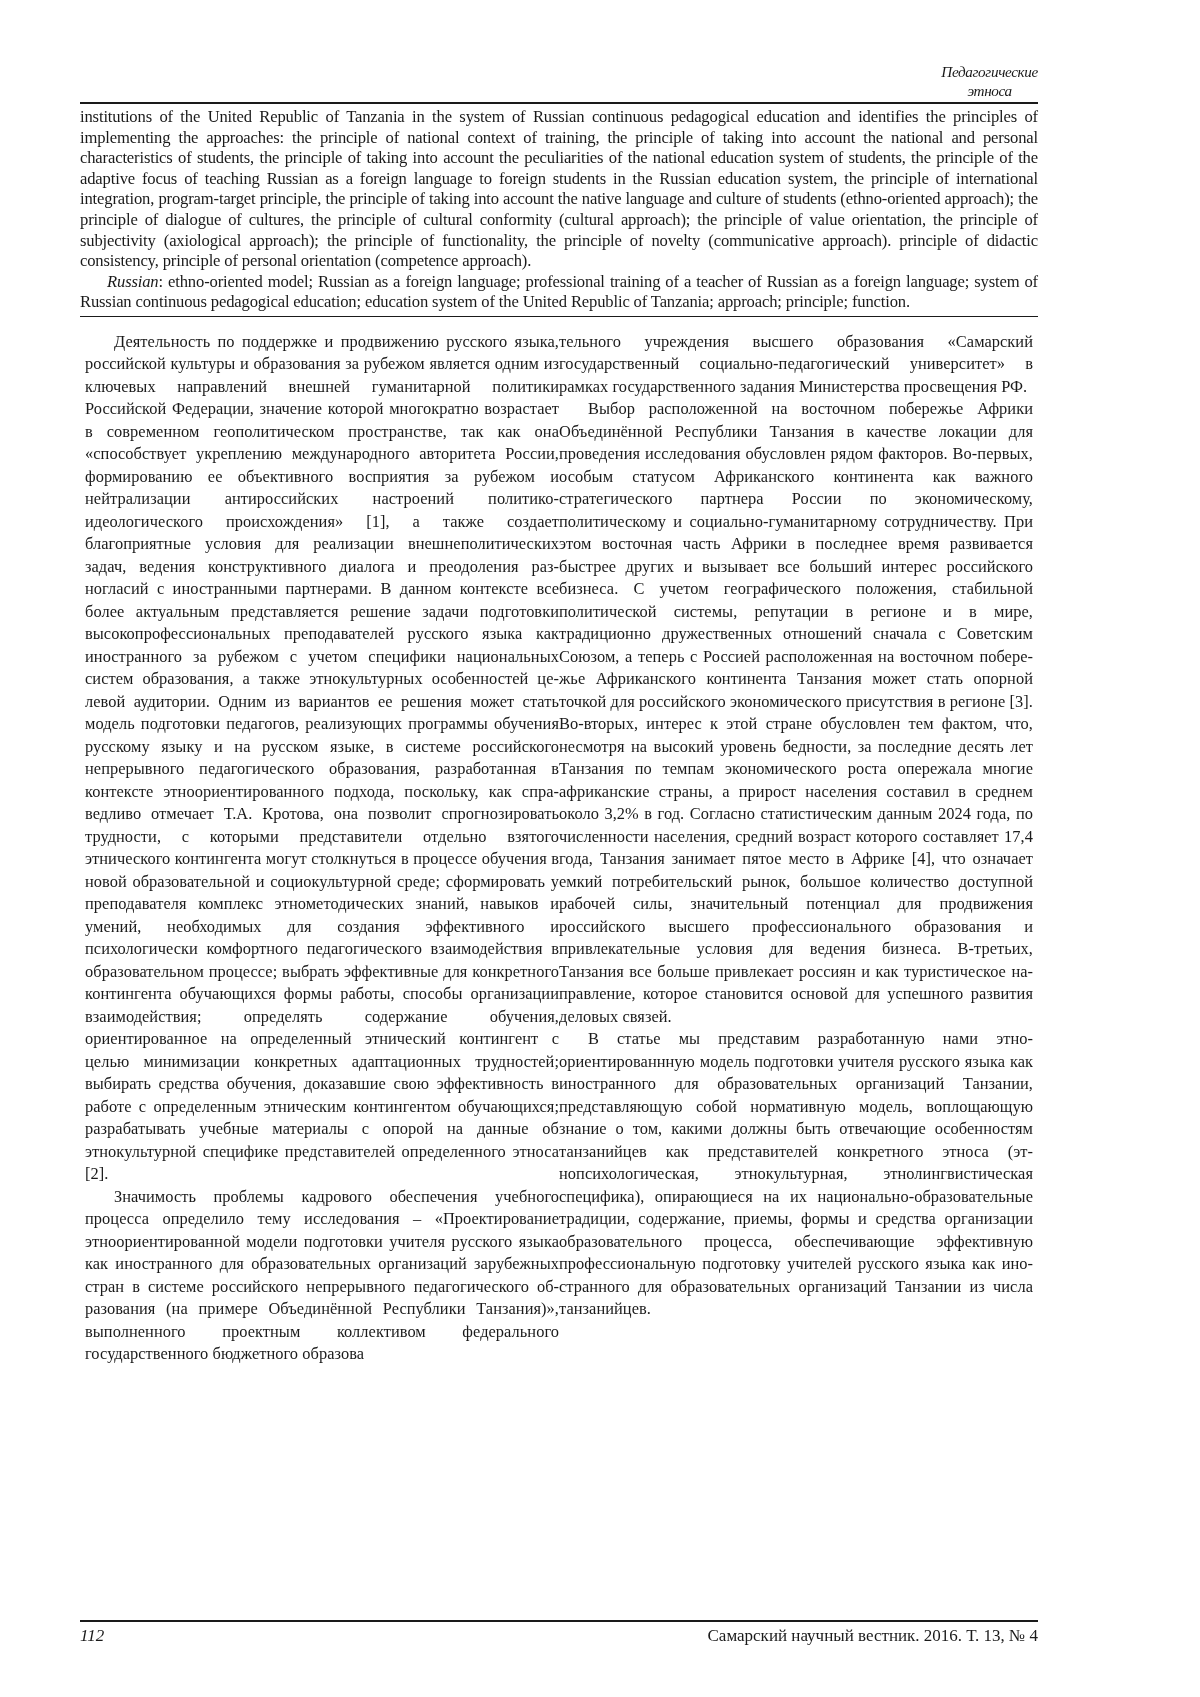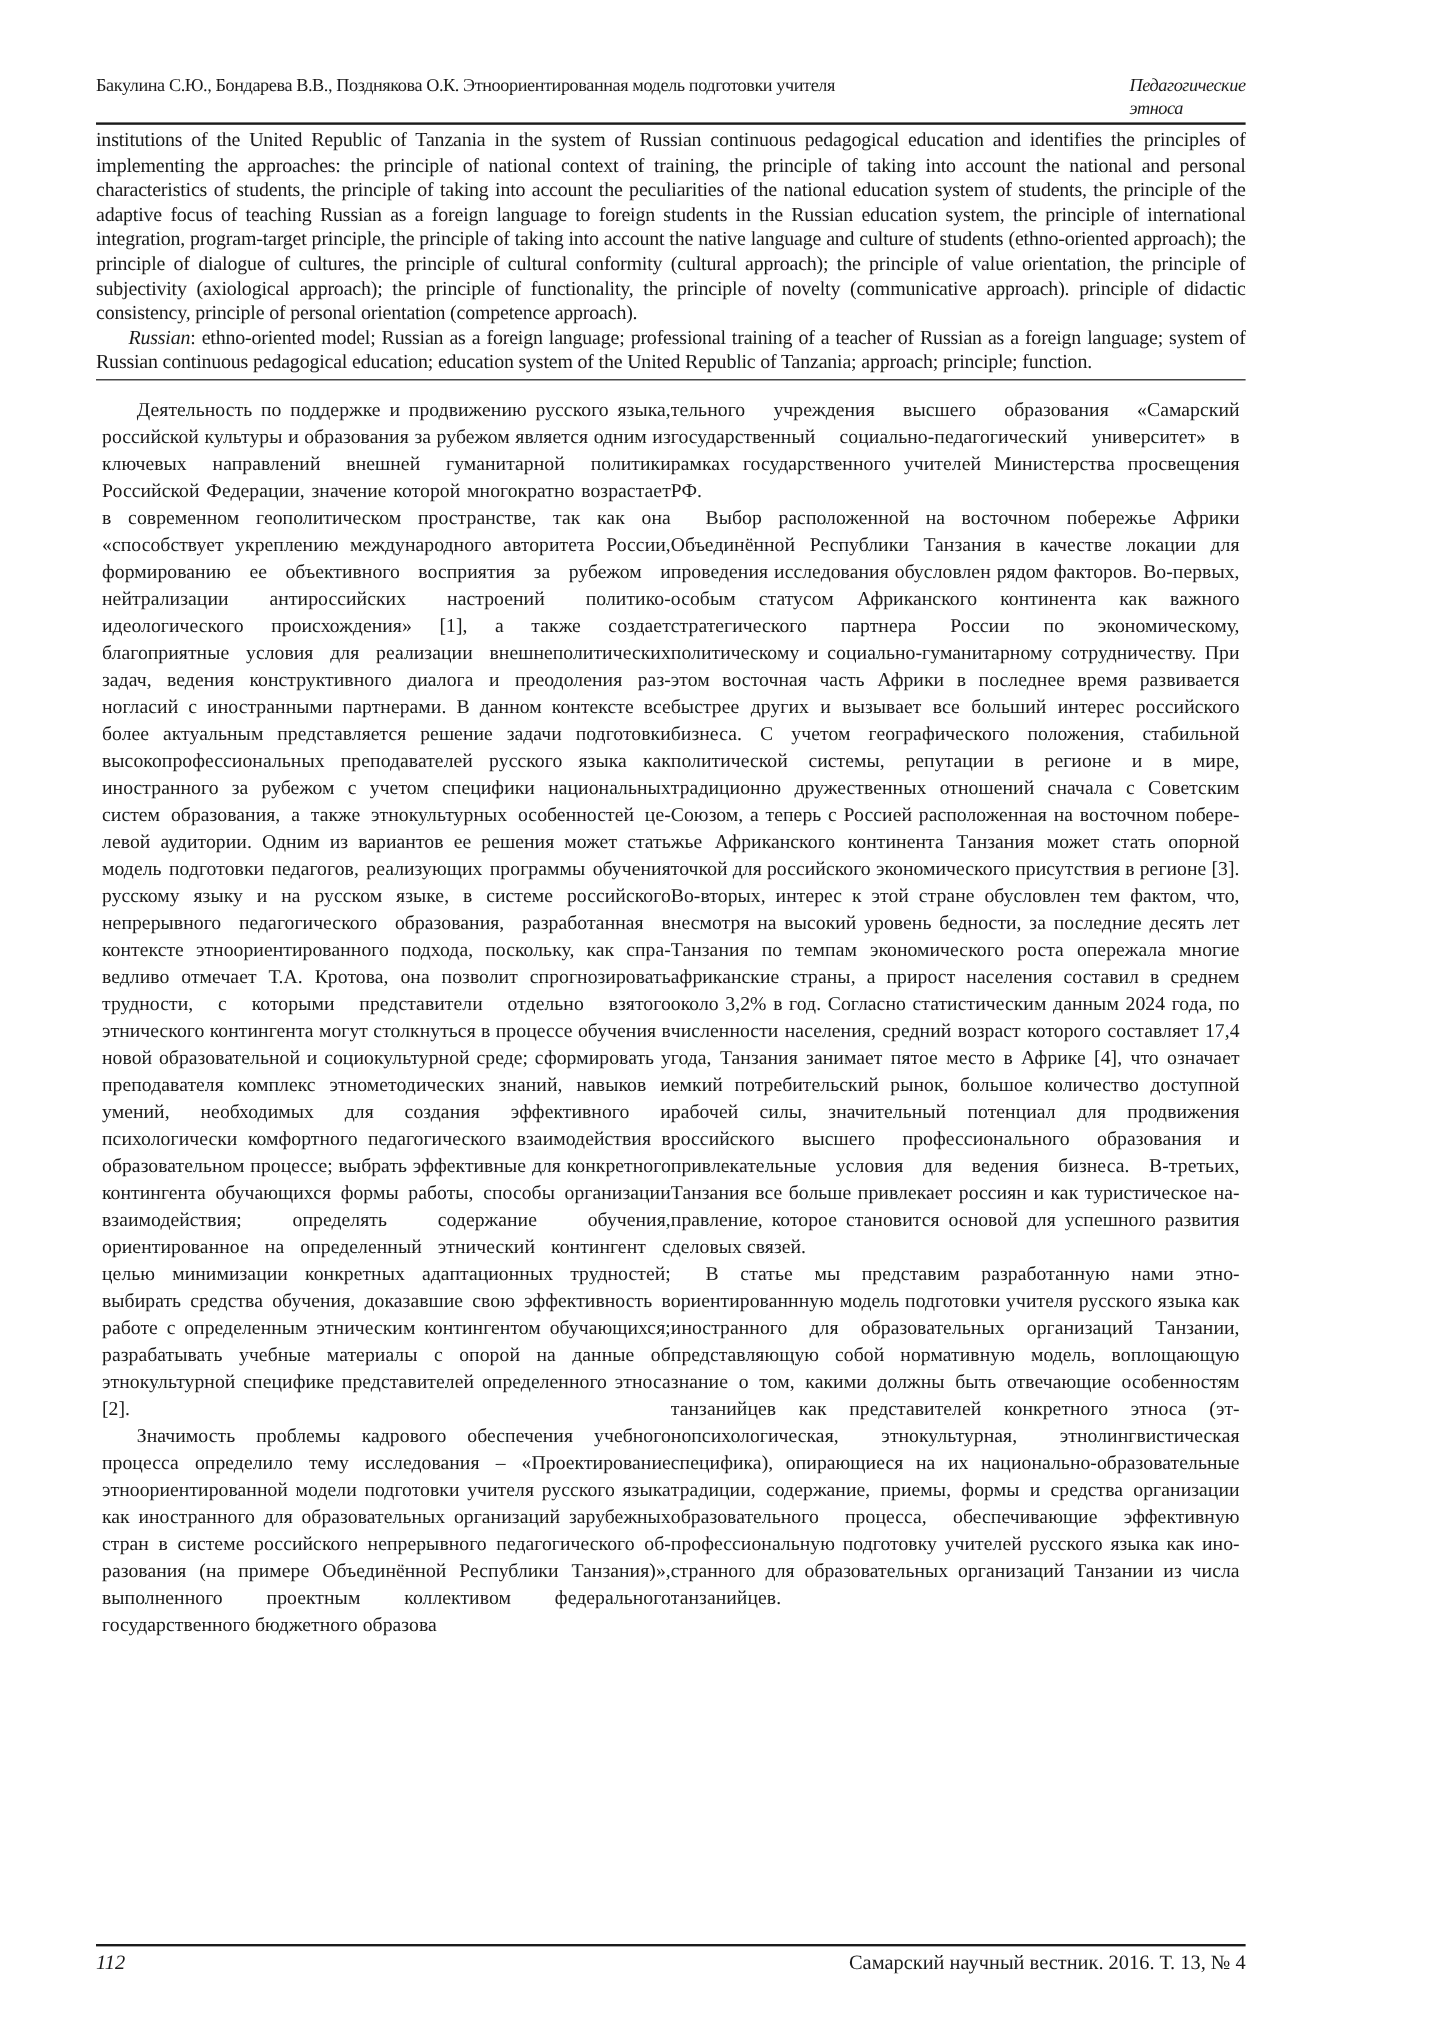--- a/index.html
+++ b/index.html
@@ -6,21 +6,21 @@
   body { width: 1200px; height: 1697px; position: relative; overflow: hidden;
          font-family: "Liberation Serif", "DejaVu Serif", serif; color: #1a1a1a; }
   .page { position: absolute; left: 80px; top: 62px; width: 958px; }
 
   
   .run-head { position: relative; height: 44px; font-size: 15.2px; line-height: 19px;
               font-family: "Liberation Serif", serif; letter-spacing: -0.35px; }
   .run-head .left { position: absolute; left: 0; top: 0; width: 820px; }
   .run-head .left div { white-space: nowrap; }
   .run-head .left .l2 { display: inline-block; border-bottom: 1.3px solid #1a1a1a; padding-bottom: 0; }
-  .run-head .right { position: absolute; right: 0; top: 0; text-align: left; font-style: italic; }
+  .run-head .right { position: absolute; right: 0; top: 0; text-align: center; font-style: italic; }
   .run-head .rule { position: absolute; left: 0; right: 0; top: 40px; border-top: 2.2px solid #1a1a1a; }
   .run-head .right .r2 { display: inline-block; }
 
   
   .abstract { font-size: 16.6px; line-height: 20.6px; text-align: justify; letter-spacing: -0.15px;
               margin-top: 1px; }
   .abstract p { margin: 0; }
   .abstract .kw { text-indent: 27px; }
   .abstract .kw em { font-style: italic; }
   .abs-rule { border-top: 1.6px solid #1a1a1a; margin-top: 3px; }
@@ -38,42 +38,41 @@
   .footer .pnum { position: absolute; left: 0; top: 0; font-style: italic; }
   .footer .journal { position: absolute; right: 0; top: 0; }
 </style>
 </head>
 <body>
 
 <div class="page">
 
   <div class="run-head">
     <div class="left">
-      <div>Бакулина С.Ю., Бондарева В.В., Позднякова О.К. Этноориентированная модель подготовки учителя</div>
     </div>
     <div class="right">
       <div>Педагогические</div>
       <div class="r2">этноса</div>
     </div>
     <div class="rule"></div>
   </div>
 
   <div class="abstract">
     <p>institutions of the United Republic of Tanzania in the system of Russian continuous pedagogical education and identifies the principles of implementing the approaches: the principle of national context of training, the principle of taking into account the national and personal characteristics of students, the principle of taking into account the peculiarities of the national education system of students, the principle of the adaptive focus of teaching Russian as a foreign language to foreign students in the Russian education system, the principle of international integration, program-target principle, the principle of taking into account the native language and culture of students (ethno-oriented approach); the principle of dialogue of cultures, the principle of cultural conformity (cultural approach); the principle of value orientation, the principle of subjectivity (axiological approach); the principle of functionality, the principle of novelty (communicative approach). principle of didactic consistency, principle of personal orientation (competence approach).</p>
     <p class="kw"><em>Russian</em><span>: ethno-oriented model; Russian as a foreign language; professional training of a teacher of Russian as a foreign language; system of Russian continuous pedagogical education; education system of the United Republic of Tanzania; approach; principle; function.</span></p>
   </div>
   <div class="abs-rule"></div>
 
   <div class="cols">
     <div class="col">
       <p>Деятельность по поддержке и продвижению рус­ского языка, российской культуры и образования за рубежом является одним из ключевых направлений внешней гуманитарной политики Российской Феде­рации, значение которой многократно возрастает в современном геополитическом пространстве, так как она «способствует укреплению международного ав­торитета России, формированию ее объективного вос­приятия за рубежом и нейтрализации антироссий­ских настроений политико-идеологического проис­хождения» [1], а также создает благоприятные усло­вия для реализации внешнеполитических задач, ве­дения конструктивного диалога и преодоления раз­ногласий с иностранными партнерами. В данном кон­тексте все более актуальным представляется реше­ние задачи подготовки высокопрофессиональных пре­подавателей русского языка как иностранного за ру­бежом с учетом специфики национальных систем об­разования, а также этнокультурных особенностей це­левой аудитории. Одним из вариантов ее решения может стать модель подготовки педагогов, реализу­ющих программы обучения русскому языку и на рус­ском языке, в системе российского непрерывного пе­дагогического образования, разработанная в контек­сте этноориентированного подхода, поскольку, как спра­ведливо отмечает Т.А. Кротова, она позволит спрог­нозировать трудности, с которыми представители от­дельно взятого этнического контингента могут стол­кнуться в процессе обучения в новой образователь­ной и социокультурной среде; сформировать у пре­подавателя комплекс этнометодических знаний, на­выков и умений, необходимых для создания эффек­тивного и психологически комфортного педагогиче­ского взаимодействия в образовательном процессе; выбрать эффективные для конкретного контингента обучающихся формы работы, способы организации взаимодействия; определять содержание обучения, ориентированное на определенный этнический кон­тингент с целью минимизации конкретных адапта­ционных трудностей; выбирать средства обучения, до­казавшие свою эффективность в работе с определен­ным этническим контингентом обучающихся; разра­батывать учебные материалы с опорой на данные об этнокультурной специфике представителей опреде­ленного этноса [2].</p>
       <p>Значимость проблемы кадрового обеспечения учеб­ного процесса определило тему исследования – «Про­ектирование этноориентированной модели подготов­ки учителя русского языка как иностранного для об­разовательных организаций зарубежных стран в си­стеме российского непрерывного педагогического об­разования (на примере Объединённой Республики Тан­зания)», выполненного проектным коллективом фе­дерального государственного бюджетного образова­</p>
     </div>
     <div class="col">
-      <p class="cont">тельного учреждения высшего образования «Самар­ский государственный социально-педагогический уни­верситет» в рамках государственного учителей Мини­стерства просвещения РФ.</p>
+      <p class="cont">тельного учреждения высшего образования «Самар­ский государственный социально-педагогический уни­верситет» в рамках государственного задания Мини­стерства просвещения РФ.</p>
       <p>Выбор расположенной на восточном побережье Африки Объединённой Республики Танзания в каче­стве локации для проведения исследования обуслов­лен рядом факторов. Во-первых, особым статусом Аф­риканского континента как важного стратегического партнера России по экономическому, политическому и социально-гуманитарному сотрудничеству. При этом восточная часть Африки в последнее время развива­ется быстрее других и вызывает все больший инте­рес российского бизнеса. С учетом географического положения, стабильной политической системы, репу­тации в регионе и в мире, традиционно дружествен­ных отношений сначала с Советским Союзом, а те­перь с Россией расположенная на восточном побере­жье Африканского континента Танзания может стать опорной точкой для российского экономического при­сутствия в регионе [3]. Во-вторых, интерес к этой стране обусловлен тем фактом, что, несмотря на вы­сокий уровень бедности, за последние десять лет Тан­зания по темпам экономического роста опережала мно­гие африканские страны, а прирост населения соста­вил в среднем около 3,2% в год. Согласно статисти­ческим данным 2024 года, по численности населе­ния, средний возраст которого составляет 17,4 года, Танзания занимает пятое место в Африке [4], что оз­начает емкий потребительский рынок, большое коли­чество доступной рабочей силы, значительный по­тенциал для продвижения российского высшего про­фессионального образования и привлекательные ус­ловия для ведения бизнеса. В-третьих, Танзания все больше привлекает россиян и как туристическое на­правление, которое становится основой для успеш­ного развития деловых связей.</p>
       <p>В статье мы представим разработанную нами этно­ориентированнную модель подготовки учителя рус­ского языка как иностранного для образовательных организаций Танзании, представляющую собой нор­мативную модель, воплощающую знание о том, ка­кими должны быть отвечающие особенностям танза­нийцев как представителей конкретного этноса (эт­нопсихологическая, этнокультурная, этнолингвисти­ческая специфика), опирающиеся на их националь­но-образовательные традиции, содержание, приемы, формы и средства организации образовательного про­цесса, обеспечивающие эффективную профессиональ­ную подготовку учителей русского языка как ино­странного для образовательных организаций Танза­нии из числа танзанийцев.</p>
     </div>
   </div>
 </div>
 
 <div class="footer-rule"></div>
 <div class="footer">
   <span class="pnum">112</span>
   <span class="journal">Самарский научный вестник. 2016. Т. 13, № 4</span>

